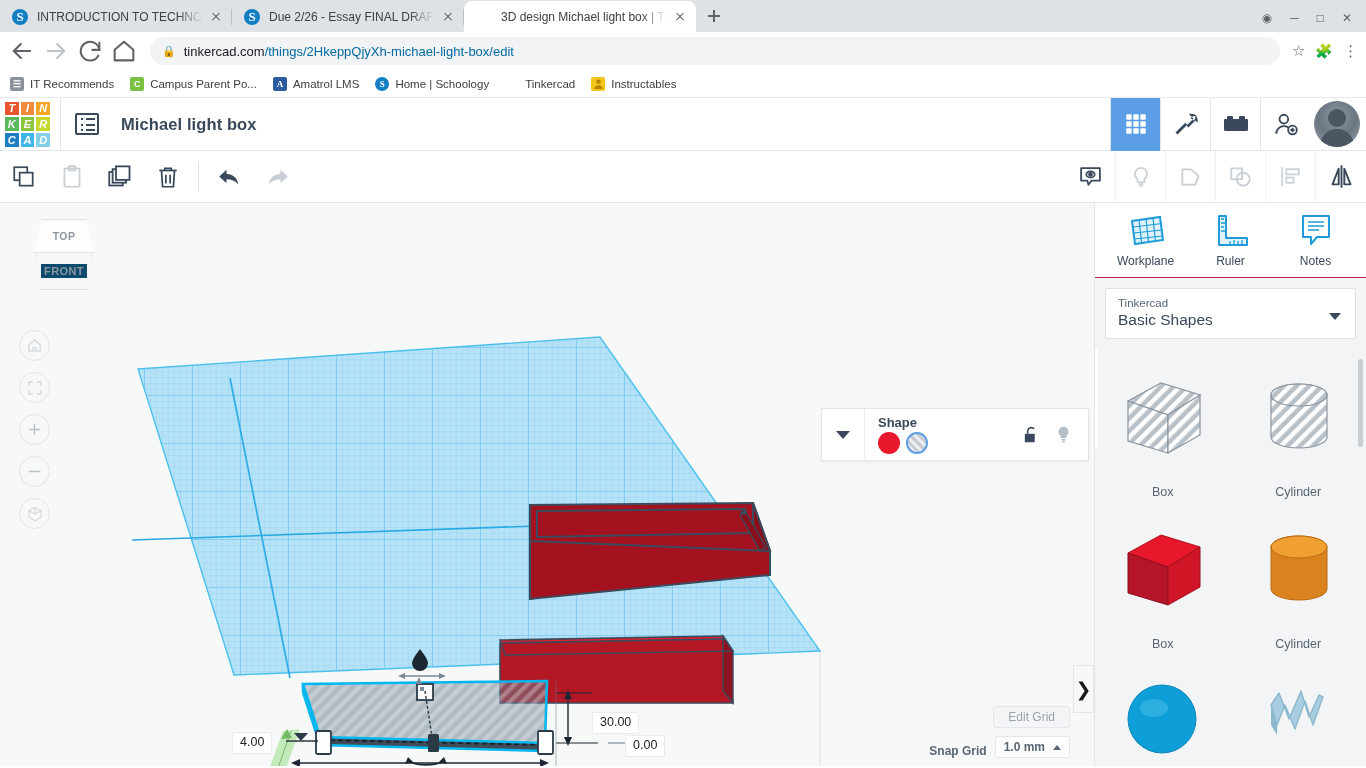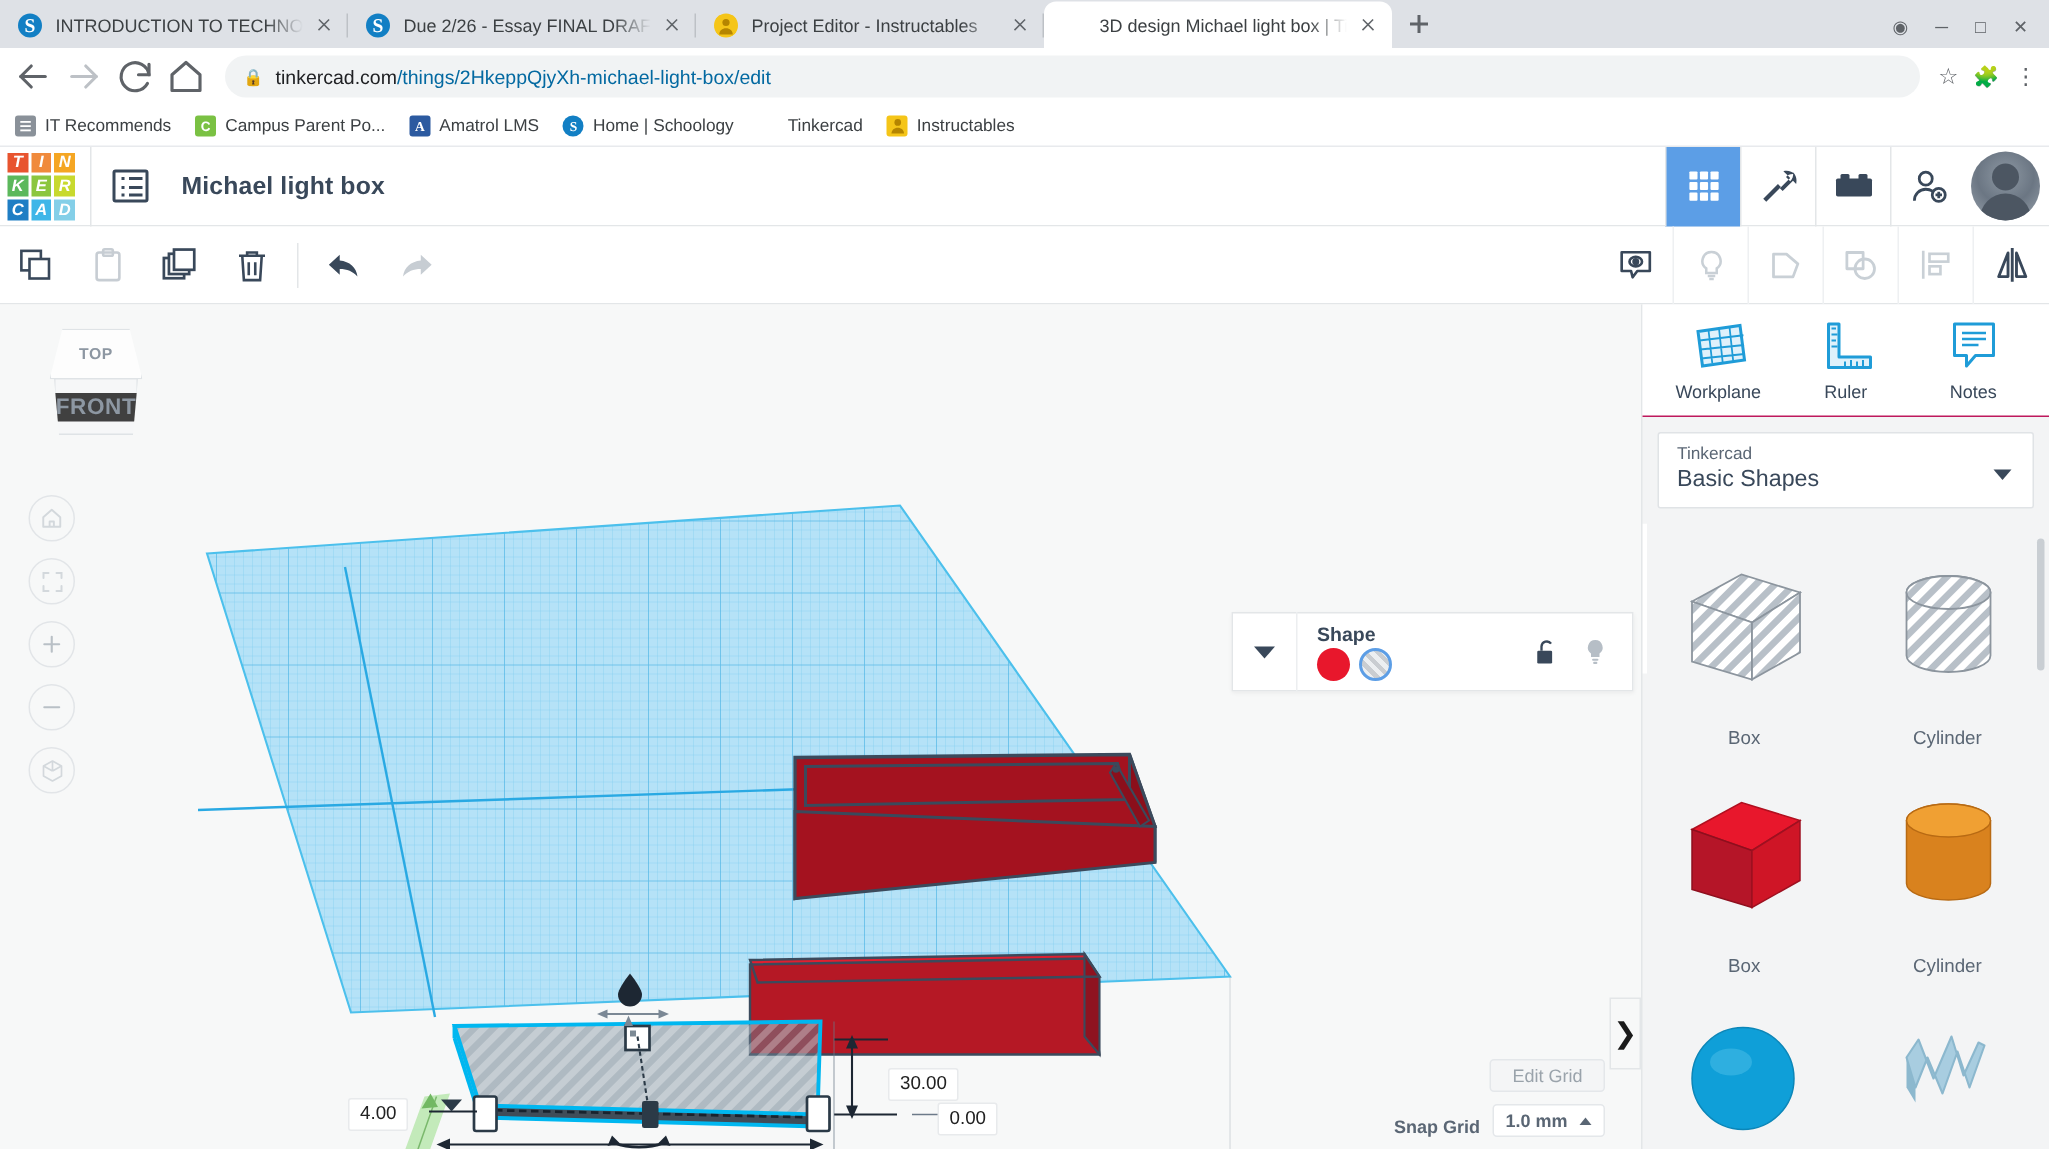--- a/index.html
+++ b/index.html
@@ -125,21 +125,21 @@
   .viewcube { position:absolute; left:25px; top:16px; width:78px; height:75px; }
   .vc-top { position:absolute; left:8px; top:0; width:62px; height:34px;
             background:#fdfdfd; border:1px solid #dfe3e6;
             clip-path: polygon(14% 0, 86% 0, 100% 100%, 0% 100%);
             display:flex; align-items:center; justify-content:center;
             font-size:10.5px; font-weight:bold; color:#8d97a2; letter-spacing:0.4px; }
   .vc-front { position:absolute; left:11px; top:33px; width:56px; height:38px;
             background:#f6f7f8; border:1px solid #dfe3e6;
             clip-path: polygon(0 0, 100% 0, 94% 100%, 6% 100%);
             display:flex; align-items:center; justify-content:center; }
-  .vc-front span { background:#404040; color:#8d97a2; font-size:15px; font-weight:bold;
+  .vc-front span { background:#0c4a6e; color:#8d97a2; font-size:11px; font-weight:bold;
                    padding:1px 3px; letter-spacing:0.4px; }
   .nav-circles { position:absolute; left:19px; top:127px; display:flex; flex-direction:column; gap:11px; }
   .nav-circle { width:31px; height:31px; border:1px solid #e2e5e8; border-radius:50%;
                 display:flex; align-items:center; justify-content:center; color:#d3d8dc; background:#f7f8f8; }
   .nav-circle.plus, .nav-circle.minus { color:#b9c0c6; }
 
   
   .shape-panel { position:absolute; left:821px; top:205px; width:268px; height:53px;
                  background:#fff; border:1px solid #e3e6e8; display:flex; align-items:center;
                  box-shadow:0 1px 3px rgba(0,0,0,0.06); }
@@ -207,31 +207,20 @@
       <div class="tab-title">INTRODUCTION TO TECHNOLOG</div>
       <div class="tab-close"></div>
     </div>
 
     <div class="tab inactive">
       <div class="tab-favicon fav-schoology">S</div>
       <div class="tab-title">Due 2/26 - Essay FINAL DRAFT</div>
       <div class="tab-close"></div>
     </div>
 
-    <div class="tab inactive">
-      <div class="tab-favicon fav-instructables">
-        <svg width="14" height="14" viewBox="0 0 14 14">
-            <rect width="14" height="14" fill="#f5c518"></rect>
-            <circle cx="7" cy="5" r="2.4" fill="#b58500"></circle>
-            <path d="M2.5 13c0-2.6 2-4.2 4.5-4.2S11.5 10.4 11.5 13z" fill="#b58500"></path>
-          </svg>
-      </div>
-      <div class="tab-title">Project Editor - Instructables</div>
-      <div class="tab-close"></div>
-    </div>
 
     <div class="tab active">
       <div class="tab-favicon fav-tinkercad">
         <i style="background:#e8542f"></i>
           <i style="background:#f08a3c"></i>
           <i style="background:#f5a623"></i>
         <i style="background:#5cb85c"></i>
           <i style="background:#8cc63f"></i>
           <i style="background:#c8d92e"></i>
         <i style="background:#1f7ec4"></i>

